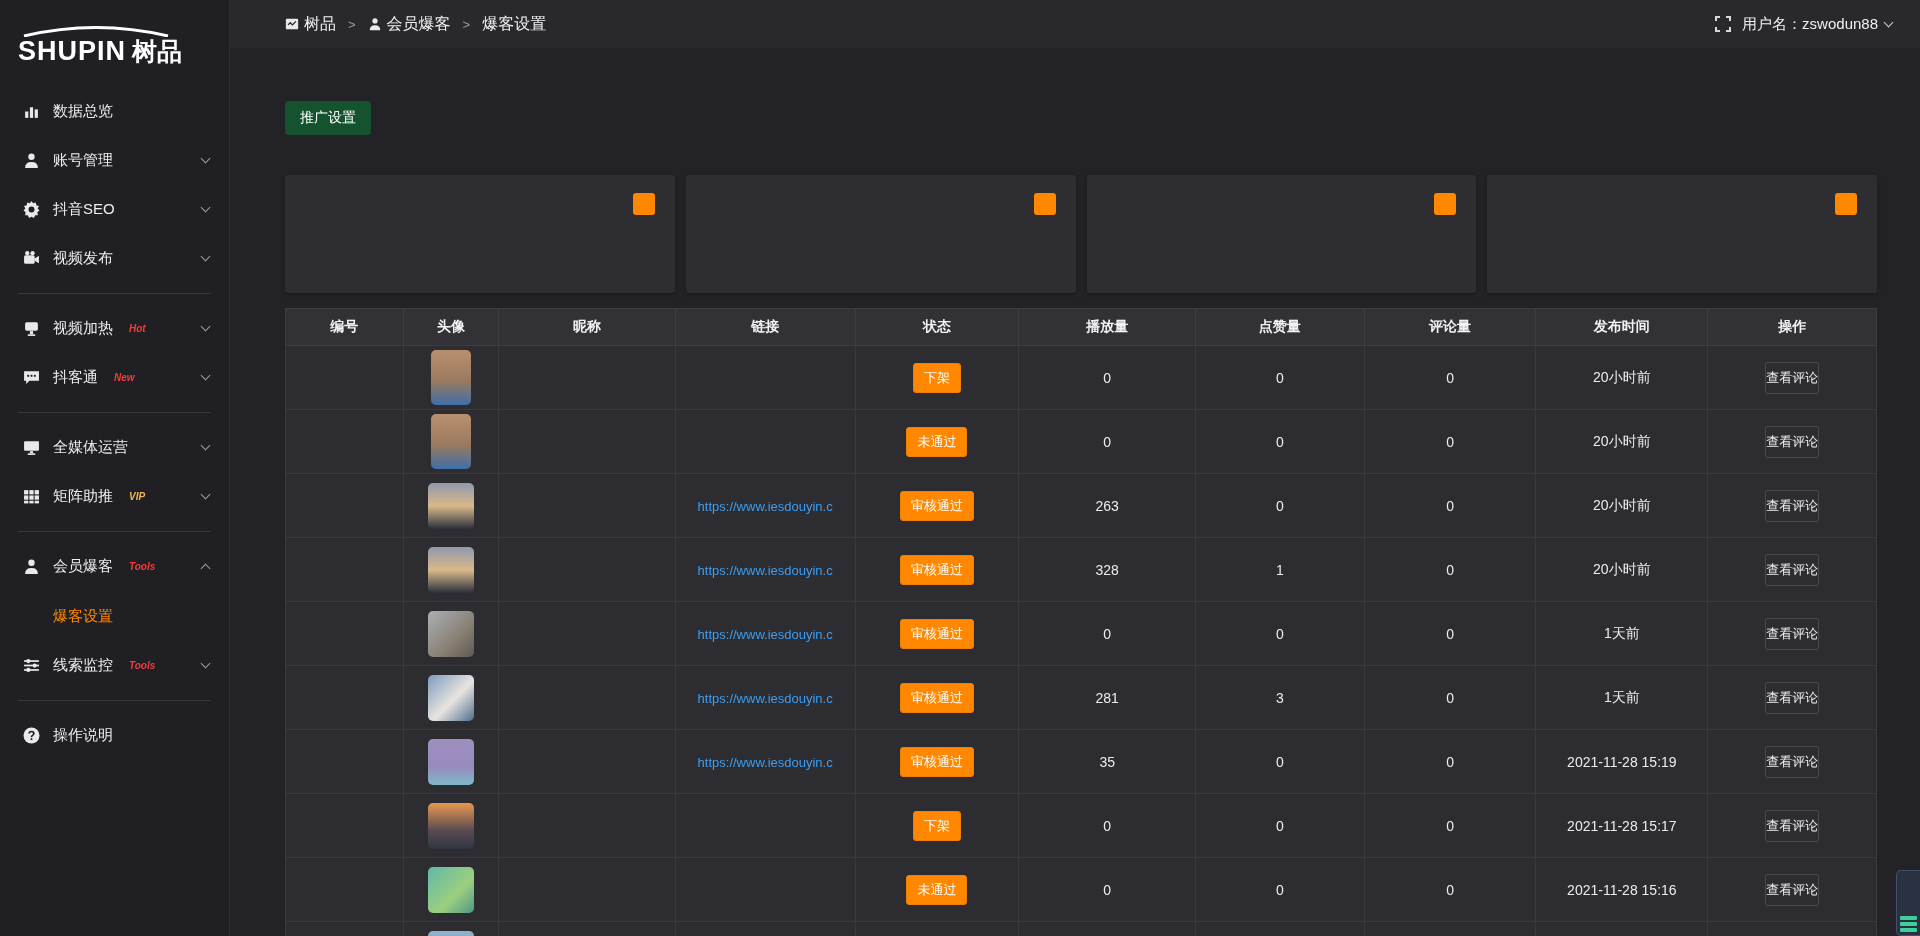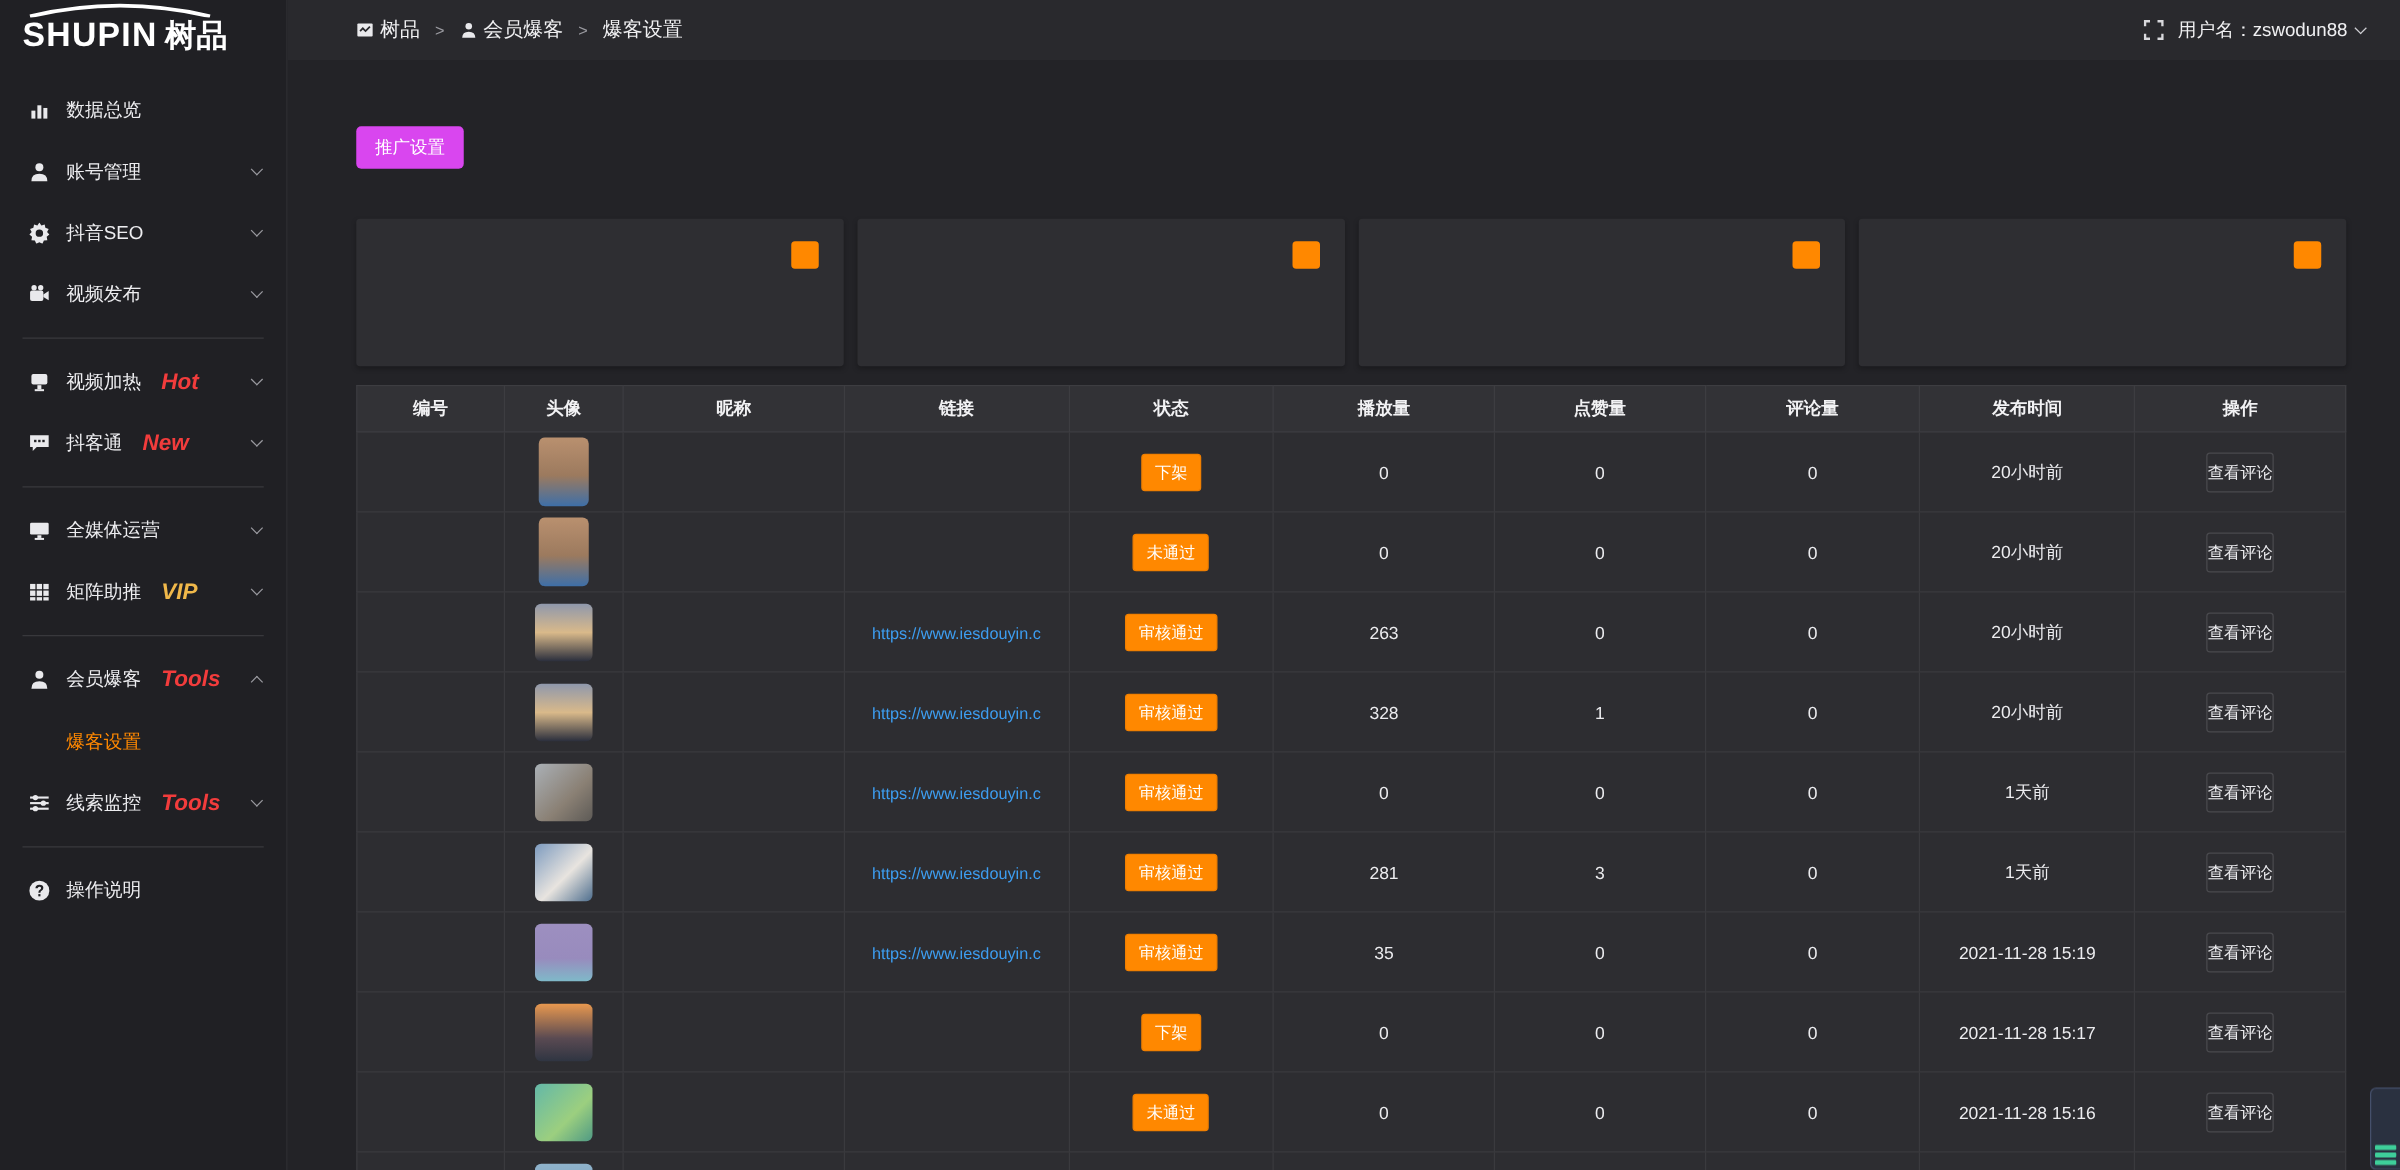--- a/index.html
+++ b/index.html
@@ -2,30 +2,30 @@
 <html><head>
 <meta charset="utf-8">
 <style>
   * { margin:0; padding:0; box-sizing:border-box; }
   html,body { width:1920px; height:936px; overflow:hidden; background:#232327;
     font-family:"Liberation Sans","DejaVu Sans",sans-serif; color:#e8e8e8; }
 
   
   .sidebar { position:fixed; left:0; top:0; width:230px; height:936px; background:#202024;
     border-right:1px solid #2e2e32; z-index:5; }
-  .logo { height:48px; display:flex; align-items:center; padding-left:18px; position:relative; }
+  .logo { height:48px; display:flex; align-items:center; padding-left:18px; position:relative;margin-top:23px; }
   .logo-arc { position:absolute; left:20px; top:2px; }
   .logo-en { font-size:27px; font-weight:bold; color:#fff; letter-spacing:1px; line-height:1; margin-top:8px; }
   .logo-cn { font-size:25px; font-weight:bold; color:#fff; margin-left:6px; margin-top:8px; }
   .side-menu { padding-top:16px; }
   .side-item { height:49px; display:flex; align-items:center; padding:0 18px 0 22px; cursor:pointer; position:relative; }
   .side-item .icn { width:18px; height:18px; margin-right:13px; flex:0 0 18px; display:inline-flex; align-items:center; justify-content:center; }
   .side-item .icn svg { width:17px; height:17px; fill:#e9e9ec; }
   .side-label { font-size:15px; color:#ededf0; }
-  .side-badge { font-size:18px; font-weight:bold; font-style:italic; margin-left:16px; }
+  .side-badge { font-size:10px; font-weight:bold; font-style:italic; margin-left:16px; }
   .side-badge.red { color:#f23c3c; }
   .side-badge.yellow { color:#f0b84a; }
   .chev { width:7px; height:7px; border-right:1.6px solid #9a9aa0; border-bottom:1.6px solid #9a9aa0;
     display:inline-block; position:absolute; right:20px; }
   .chev.down { transform:rotate(45deg); top:19px; }
   .chev.up   { transform:rotate(-135deg); top:23px; }
   .side-divider { height:1px; background:#38383c; margin:10px 18px; }
   .sub-item { height:50px; display:flex; align-items:center; padding-left:53px; font-size:15px; color:#ededf0; cursor:pointer; }
   .sub-item.active { color:#ff8800; }
 
@@ -39,21 +39,21 @@
   .crumb-sep { color:#9a9aa0; font-size:13px; margin:0 12px; }
   .top-right { margin-left:auto; display:flex; align-items:center; gap:11px; }
   .fs-btn { display:inline-flex; cursor:pointer; }
   .fs-btn svg { width:16px; height:16px; stroke:#d8d8dc; fill:none; stroke-width:2; }
   .user-box { font-size:15px; color:#f0f0f2; display:flex; align-items:center; cursor:pointer; }
   .user-box .chev2 { width:7px; height:7px; border-right:1.5px solid #cfcfd4; border-bottom:1.5px solid #cfcfd4;
     transform:rotate(45deg); margin-left:7px; margin-top:-4px; }
 
   
   .content { position:absolute; left:230px; top:48px; right:0; padding:53px 43px 0 55px; }
-  .promo-btn { background:#d946ef; color:#fff; border:none; font-size:14px; padding:8px 15px;
+  .promo-btn { background:#14532d; color:#fff; border:none; font-size:14px; padding:8px 15px;
     border-radius:4px; cursor:pointer; font-family:inherit; }
 
   .stat-row { display:grid; grid-template-columns:repeat(4,1fr); gap:11px; margin-top:40px; }
   .stat-card { background:#2e2e32; border-radius:3px; height:118px; padding:22px 24px; position:relative;
     box-shadow:0 2px 4px rgba(0,0,0,.25); }
   .stat-label { font-size:14px; color:#e2e2e6; }
   .stat-value { font-size:34px; color:#fff; margin-top:6px; font-weight:400; letter-spacing:.5px; }
   .stat-badge { position:absolute; top:18px; right:20px; background:#ff8800; color:#fff; font-size:12px;
     width:22px; height:22px; border-radius:3px; display:flex; align-items:center; justify-content:center; }
 

